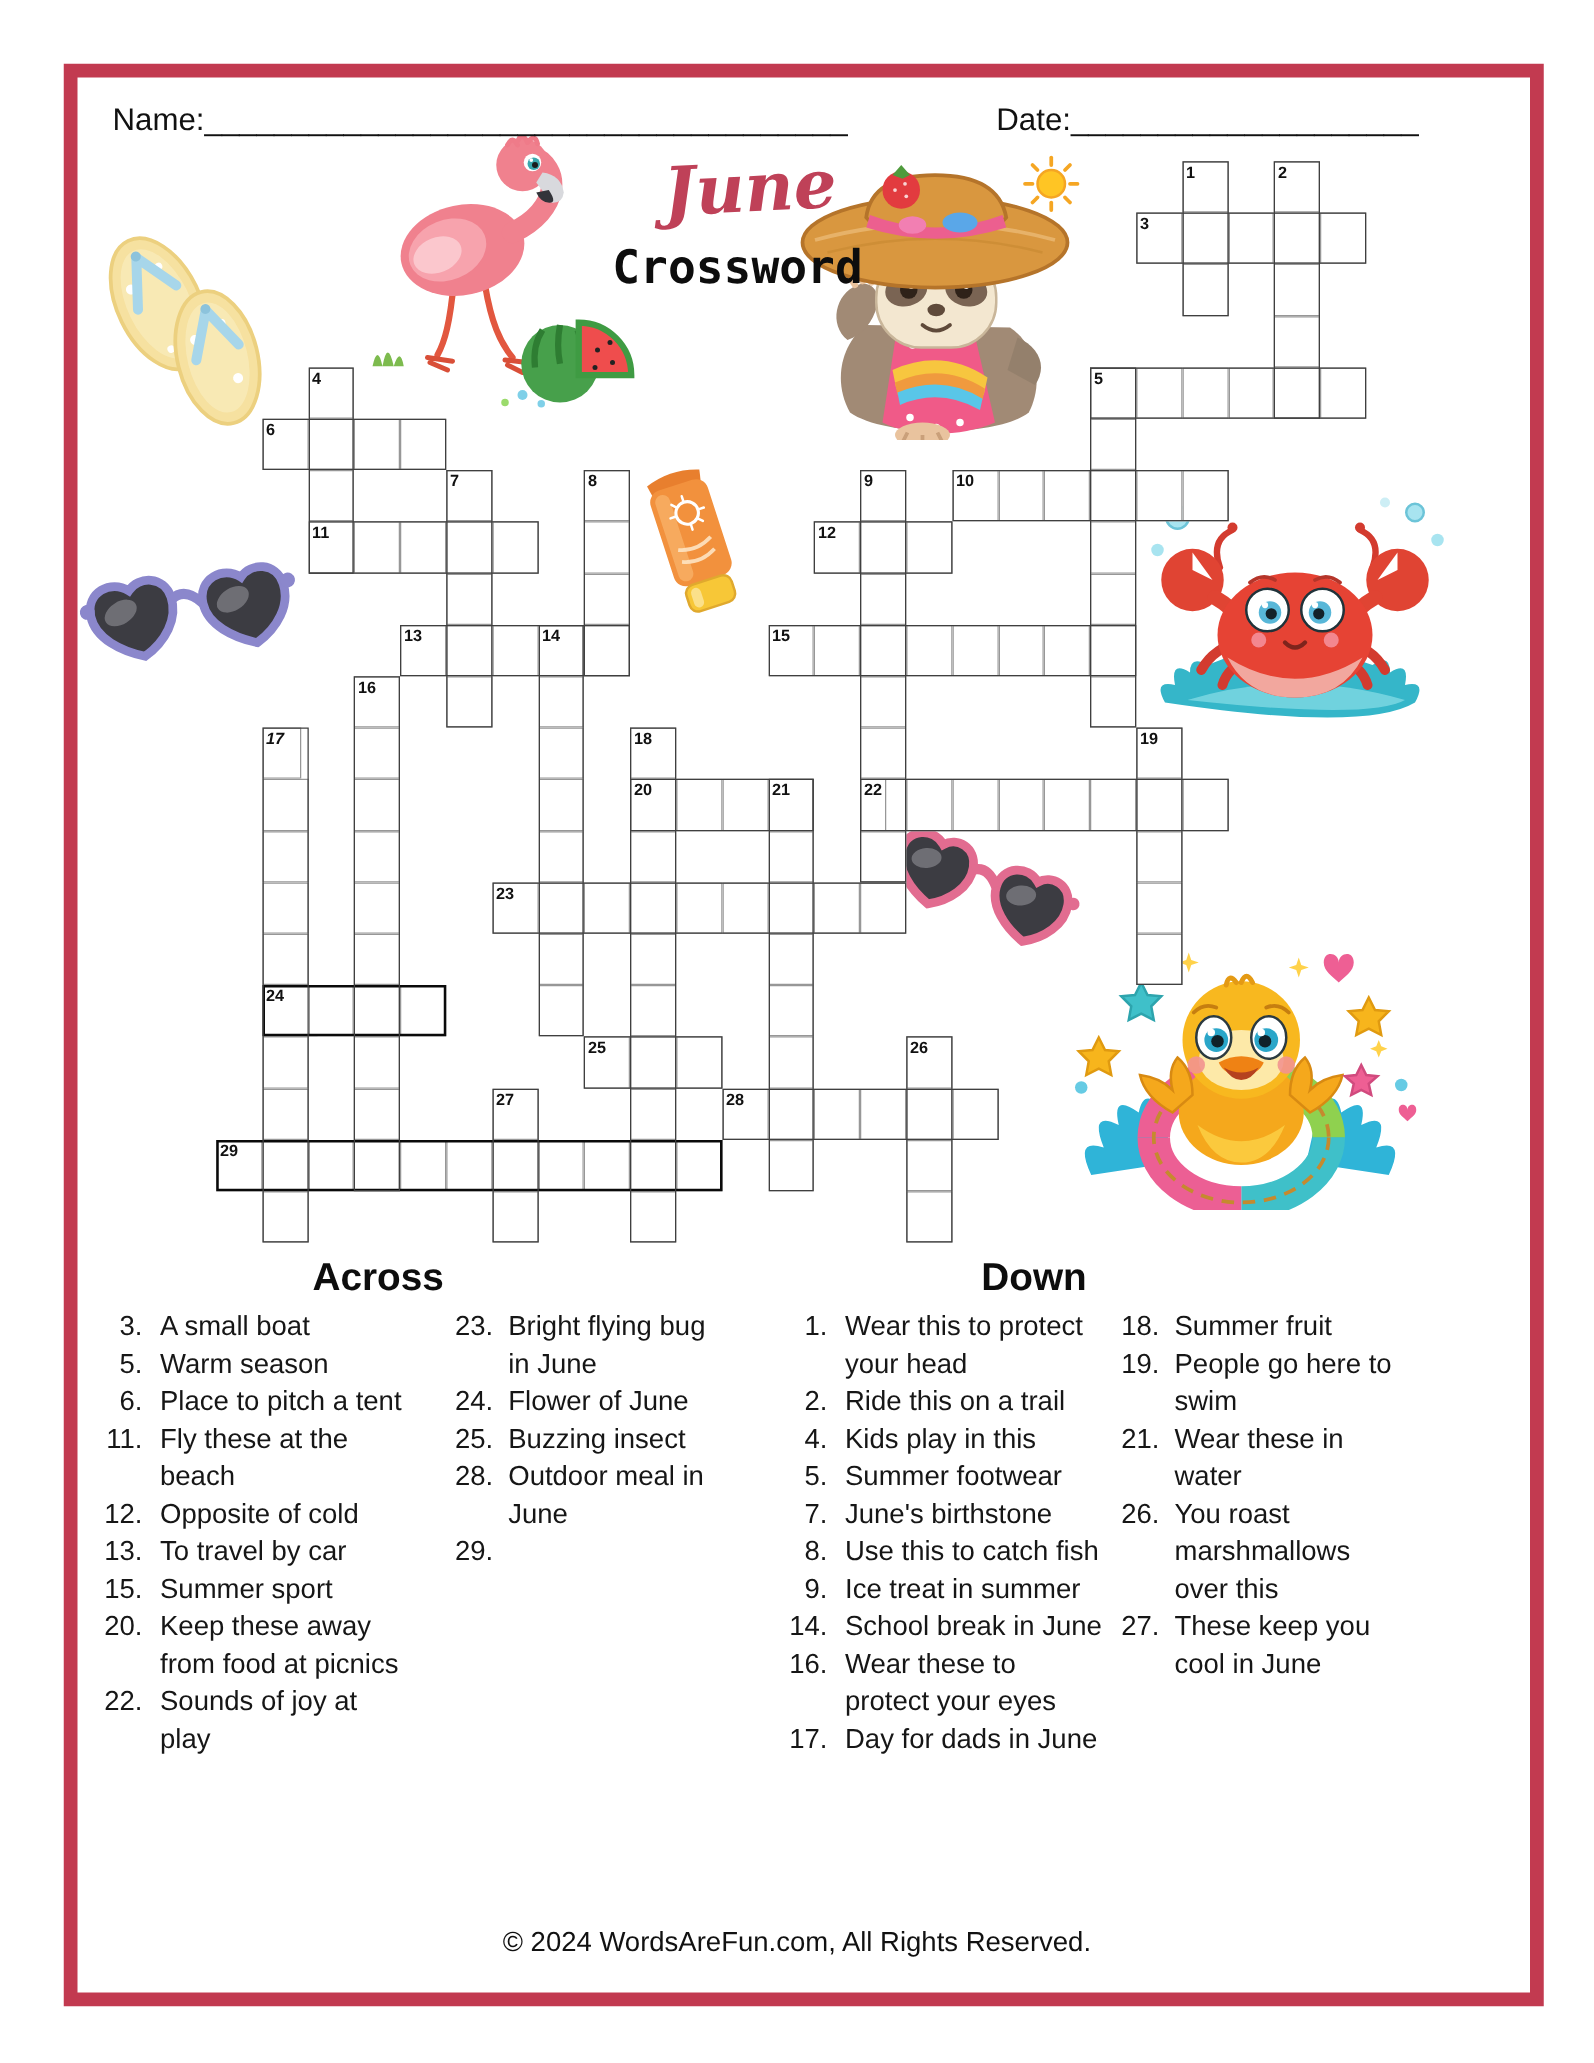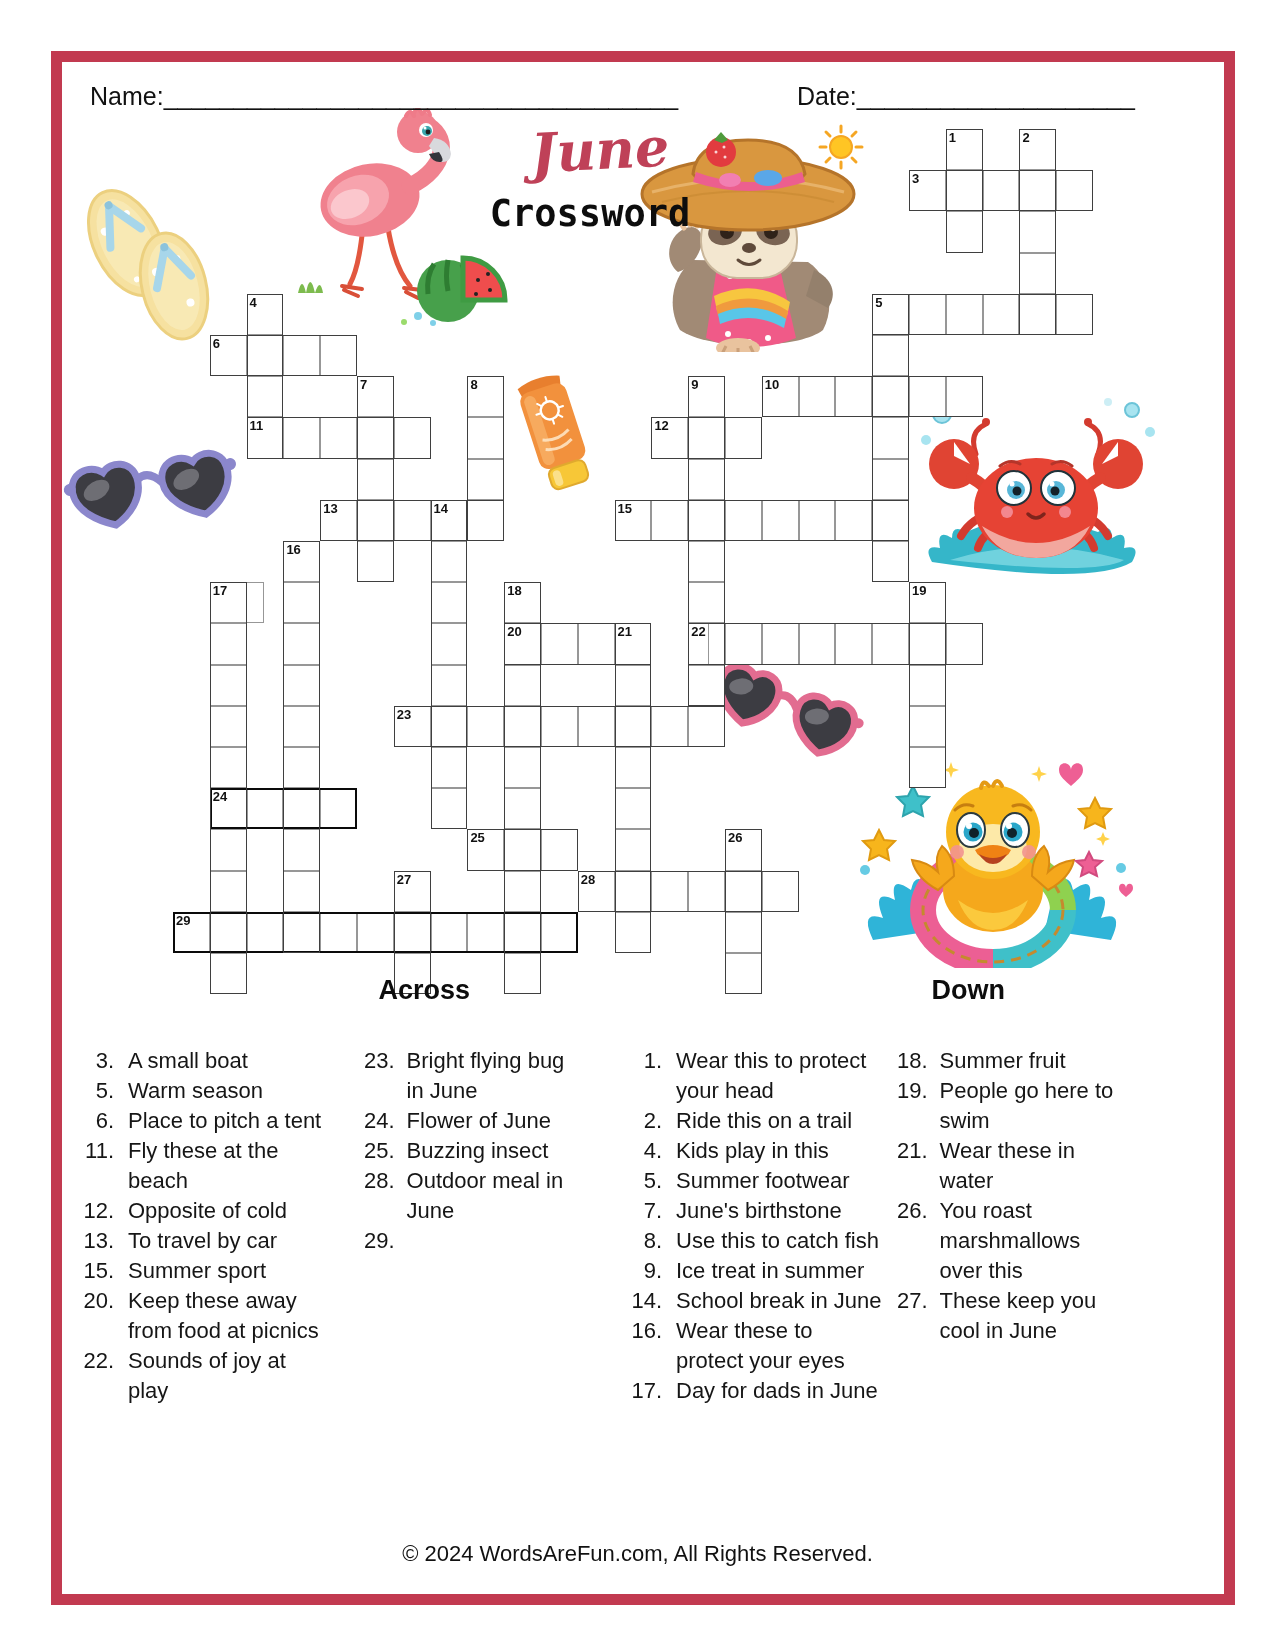--- a/index.html
+++ b/index.html
@@ -15,22 +15,22 @@
       font-family:"DejaVu Serif",serif;font-style:italic;font-weight:bold;
       font-size:54px;color:#bf4158;transform:rotate(-3deg);z-index:5;}
   .title-cross{position:absolute;left:465px;top:192px;width:250px;text-align:center;
       font-family:"DejaVu Sans Mono",monospace;font-weight:bold;font-size:37px;color:#0d0d0d;z-index:5;}
   .illus{position:absolute;z-index:1;}
   #grid{position:absolute;left:0;top:0;z-index:10;}
   .gcell{position:absolute;background:#fff;border:1px solid #979797;box-sizing:border-box;}
   .gnum{position:absolute;left:2px;top:0px;font-size:13px;font-weight:700;color:#111;line-height:15px;}
   .wbox{position:absolute;border:1.3px solid #3f3f3f;box-sizing:border-box;pointer-events:none;background:transparent;}
   .wbox.bold{border:2.6px solid #0a0a0a;}
-  .clue-head{position:absolute;top:975px;width:220px;text-align:right;
-      font-size:27px;font-weight:bold;color:#0d0d0d;z-index:20;}
+  .clue-head{position:absolute;top:1004px;width:220px;text-align:left;
+      font-size:31px;font-weight:bold;color:#0d0d0d;z-index:20;}
   #acrossHead{left:250px;}
   #downHead{left:785px;}
   .cluecol{position:absolute;top:1046px;z-index:20;}
   #acol1{left:82px;width:246px;}
   #acol2{left:364px;width:222px;}
   #dcol1{left:630px;width:252px;}
   #dcol2{left:897px;width:230px;}
   .clue{display:flex;align-items:flex-start;font-size:22px;line-height:30px;color:#161616;}
   .cnum{flex:0 0 46px;text-align:right;padding-right:14px;box-sizing:border-box;}
   #acol2 .cnum, #dcol2 .cnum{flex:0 0 42px;padding-right:12px;}
@@ -464,21 +464,21 @@
       <div class="gcell" style="left: 283.4px; top: 541px; width: 36.8px; height: 41.2px;">
         <span class="gnum">16</span>
       </div>
       <div class="gcell" style="left: 283.4px; top: 582.2px; width: 36.8px; height: 41.2px;"></div>
       <div class="gcell" style="left: 283.4px; top: 623.4px; width: 36.8px; height: 41.2px;"></div>
       <div class="gcell" style="left: 283.4px; top: 664.6px; width: 36.8px; height: 41.2px;"></div>
       <div class="gcell" style="left: 283.4px; top: 705.8px; width: 36.8px; height: 41.2px;"></div>
       <div class="gcell" style="left: 283.4px; top: 747px; width: 36.8px; height: 41.2px;"></div>
       <div class="gcell" style="left: 283.4px; top: 829.4px; width: 36.8px; height: 41.2px;"></div>
       <div class="gcell" style="left: 283.4px; top: 870.6px; width: 36.8px; height: 41.2px;"></div>
-      <div class="gcell" style="left: 209.8px; top: 582.2px; width: 54px; height: 41.2px;">
+      <div class="gcell" style="left: 209.8px; top: 582.2px; width: 31px; height: 41.2px; font-style: italic;">
         <span class="gnum">17</span>
       </div>
       <div class="gcell" style="left: 209.8px; top: 623.4px; width: 36.8px; height: 41.2px;"></div>
       <div class="gcell" style="left: 209.8px; top: 664.6px; width: 36.8px; height: 41.2px;"></div>
       <div class="gcell" style="left: 209.8px; top: 705.8px; width: 36.8px; height: 41.2px;"></div>
       <div class="gcell" style="left: 209.8px; top: 747px; width: 36.8px; height: 41.2px;"></div>
       <div class="gcell" style="left: 209.8px; top: 829.4px; width: 36.8px; height: 41.2px;"></div>
       <div class="gcell" style="left: 209.8px; top: 870.6px; width: 36.8px; height: 41.2px;"></div>
       <div class="gcell" style="left: 209.8px; top: 953px; width: 36.8px; height: 41.2px;"></div>
       <div class="gcell" style="left: 504.2px; top: 582.2px; width: 36.8px; height: 41.2px;">

